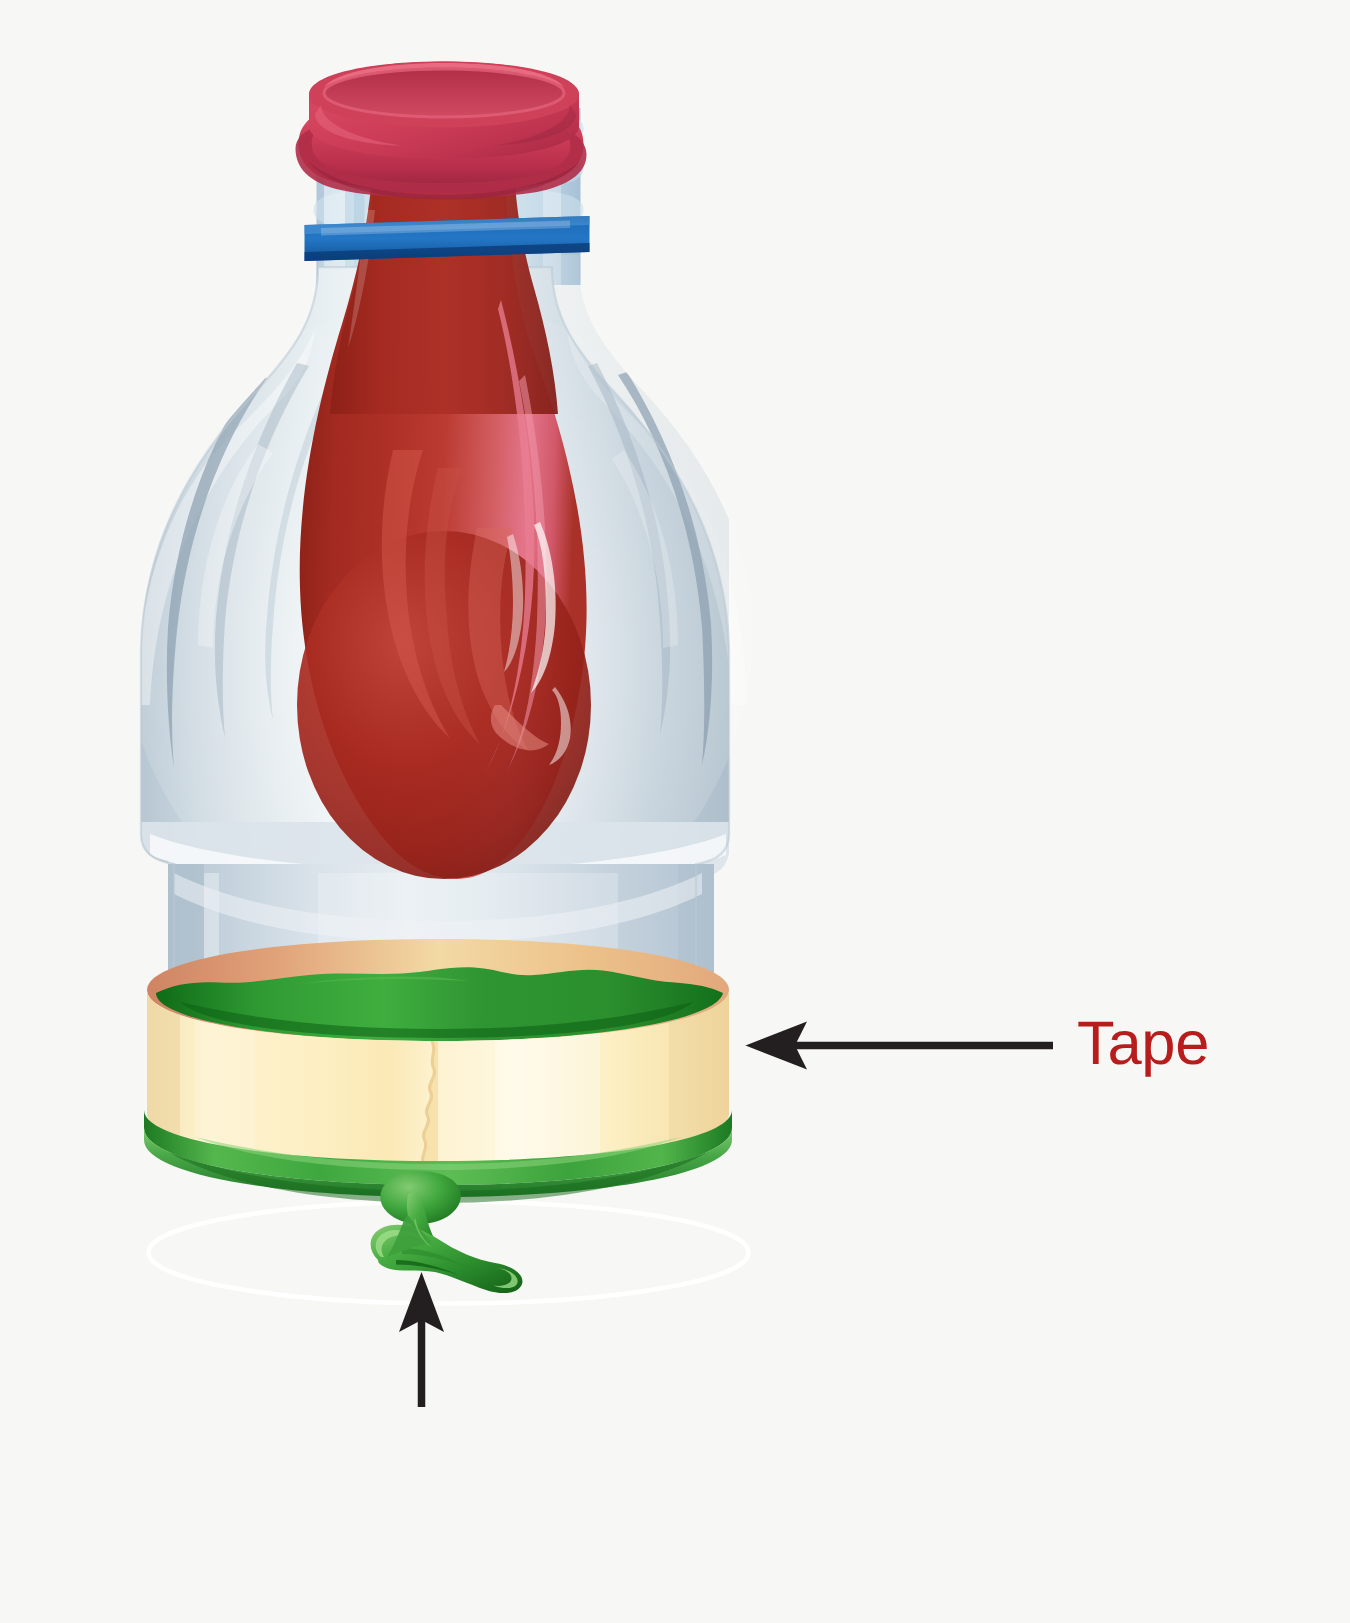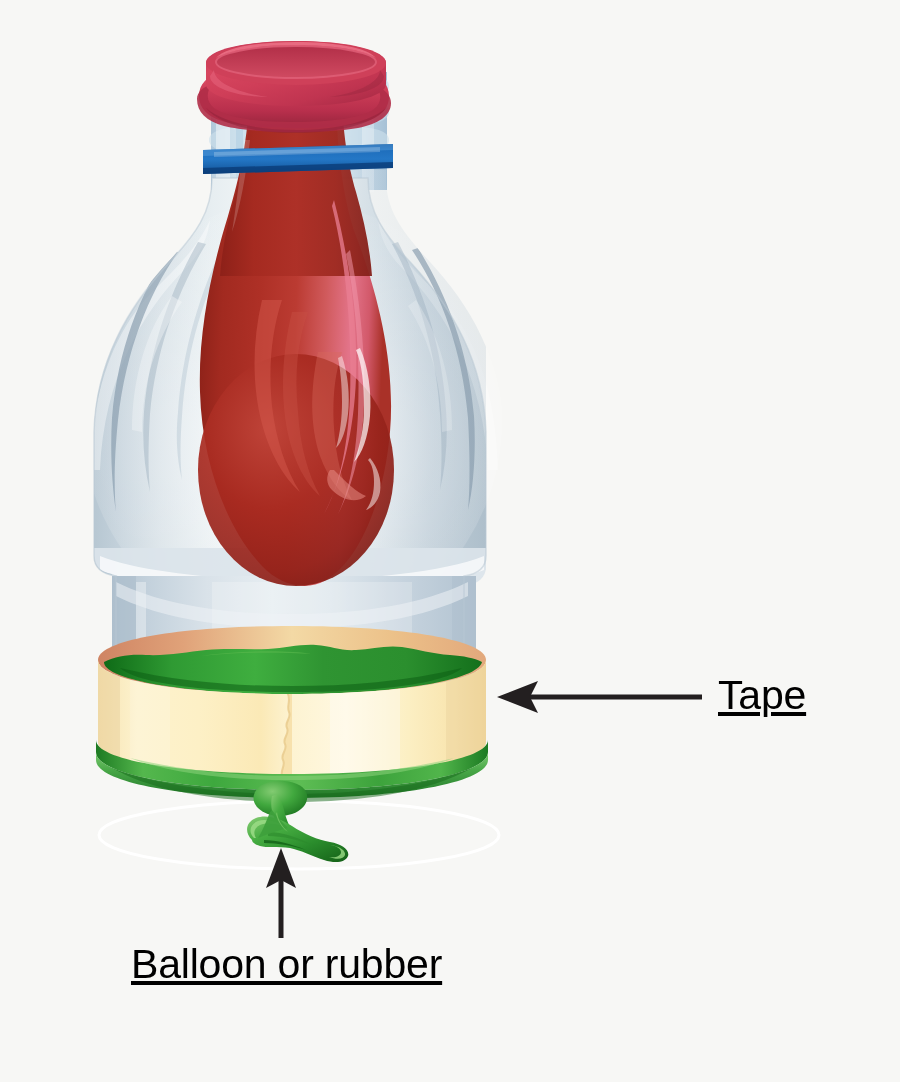--- a/index.html
+++ b/index.html
@@ -24,28 +24,27 @@
     background: #f7f7f5;
   }
   .stage svg {
     display: block;
     width: 900px;
     height: 1082px;
   }
 
   .label-text {
     position: absolute;
-    color: #000000;
+    color: #b91c1c;
     font-family: "Liberation Sans", sans-serif;
     font-size: 41px;
     line-height: 49px;
     letter-spacing: -0.2px;
     white-space: pre;
     font-weight: 400;
-    text-decoration: underline;
   }
   #tape-label {
     left: 718px;
     top: 671px;
   }
   #balloon-label {
     left: 131px;
     top: 940px;
   }
 </style>
@@ -490,13 +489,13 @@
 
   <g>
     <line x1="281" y1="938" x2="281" y2="874" stroke="#231f20" stroke-width="5"></line>
     <path d="M281,848 L296,888 L281,880 L266,888 Z" fill="#231f20"></path>
   </g>
 </svg>
 </div>
 
 <div class="label-text" id="tape-label">Tape</div>
 
-<div class="label-text" id="balloon-label"><span>Balloon or rubber</span><br></div>
+<div class="label-text" id="balloon-label"><br></div>
 
 </body></html>

